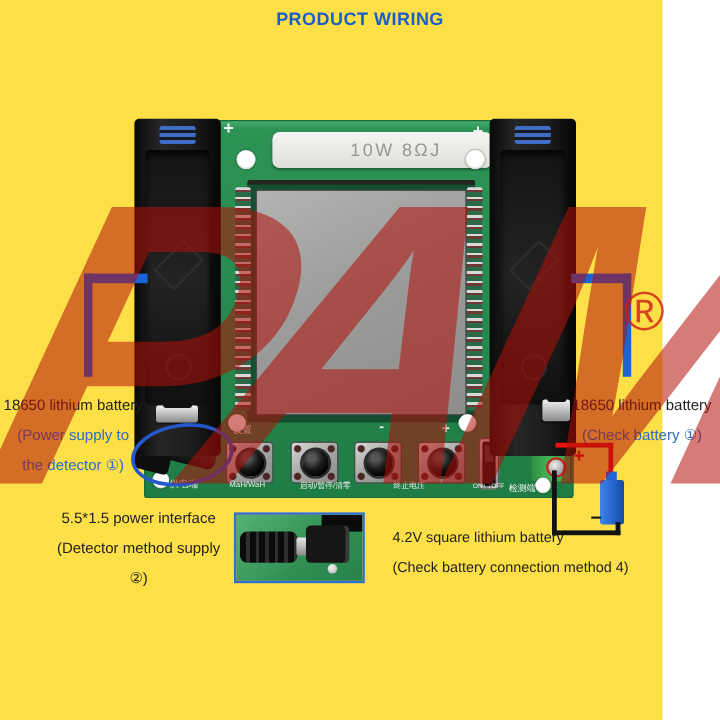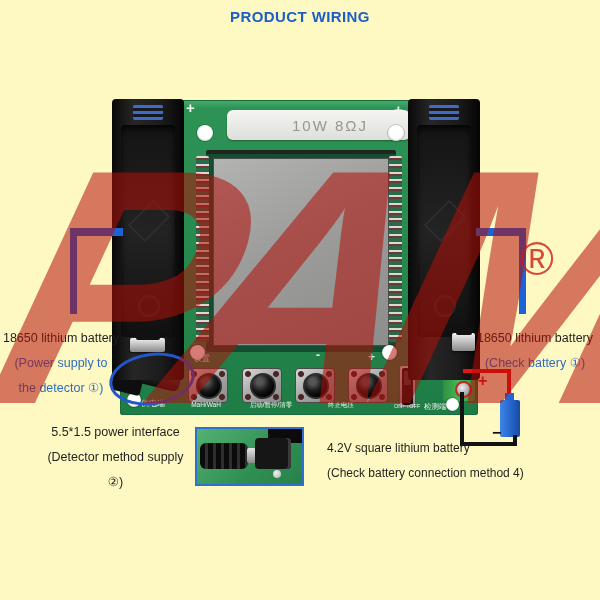--- a/index.html
+++ b/index.html
@@ -1,17 +1,17 @@
 <!DOCTYPE html>
 <html><head>
 <meta charset="utf-8">
 <style>
   html,body{margin:0;padding:0;background:#fff;width:600px;height:600px;overflow:hidden;
     font-family:"Liberation Sans", sans-serif;}
-  .stage{position:relative;width:600px;height:600px;background:#fef9c3;}
+  .stage{position:relative;width:552px;height:600px;background:#fde047;}
   .abs{position:absolute;}
 
   
   .title{top:8px;left:0;width:600px;text-align:center;font-size:15px;font-weight:bold;
     color:#1b5ec8;letter-spacing:.4px;}
 
   
   .pcb{left:120px;top:100px;width:358px;height:315px;border-radius:3px;
     background:linear-gradient(180deg,#4aae72 0,#2d9355 8px,#27884d 55%,#1e7c45 100%);
     box-shadow:inset 0 0 0 1px #1a6b3b;}

